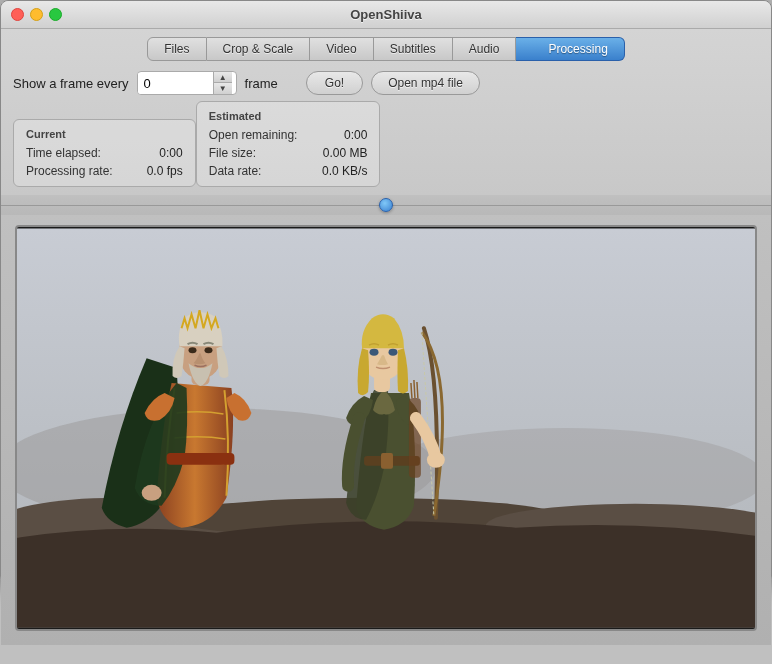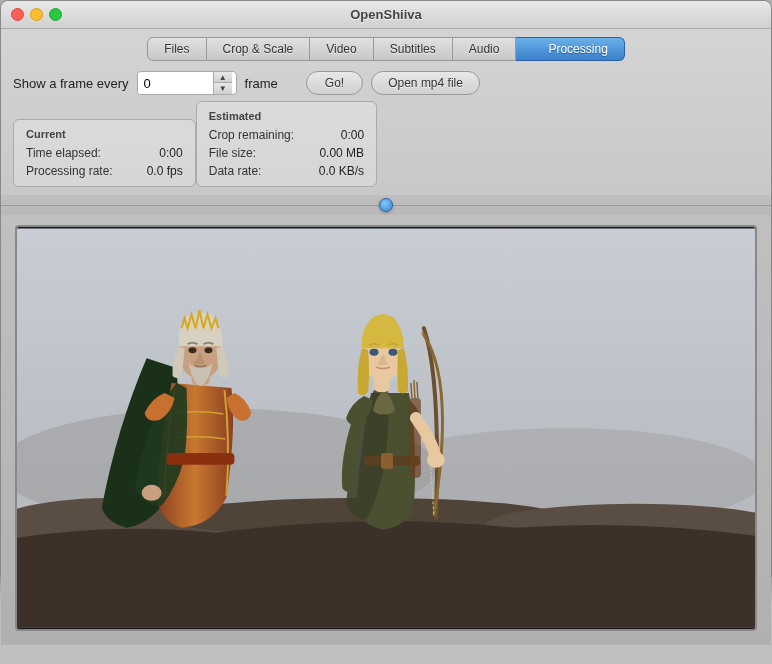--- a/index.html
+++ b/index.html
@@ -333,21 +333,21 @@
         </div>
         <div class="stat-row">
           <span class="stat-label">Processing rate:</span>
           <span class="stat-value">0.0 fps</span>
         </div>
       </div>
 
       <div class="stats-panel">
         <div class="stats-panel-title">Estimated</div>
         <div class="stat-row">
-          <span class="stat-label">Crop remaining:</span>
+          <span class="stat-label">Open remaining:</span>
           <span class="stat-value">0:00</span>
         </div>
         <div class="stat-row">
           <span class="stat-label">File size:</span>
           <span class="stat-value">0.00 MB</span>
         </div>
         <div class="stat-row">
           <span class="stat-label">Data rate:</span>
           <span class="stat-value">0.0 KB/s</span>
         </div>

